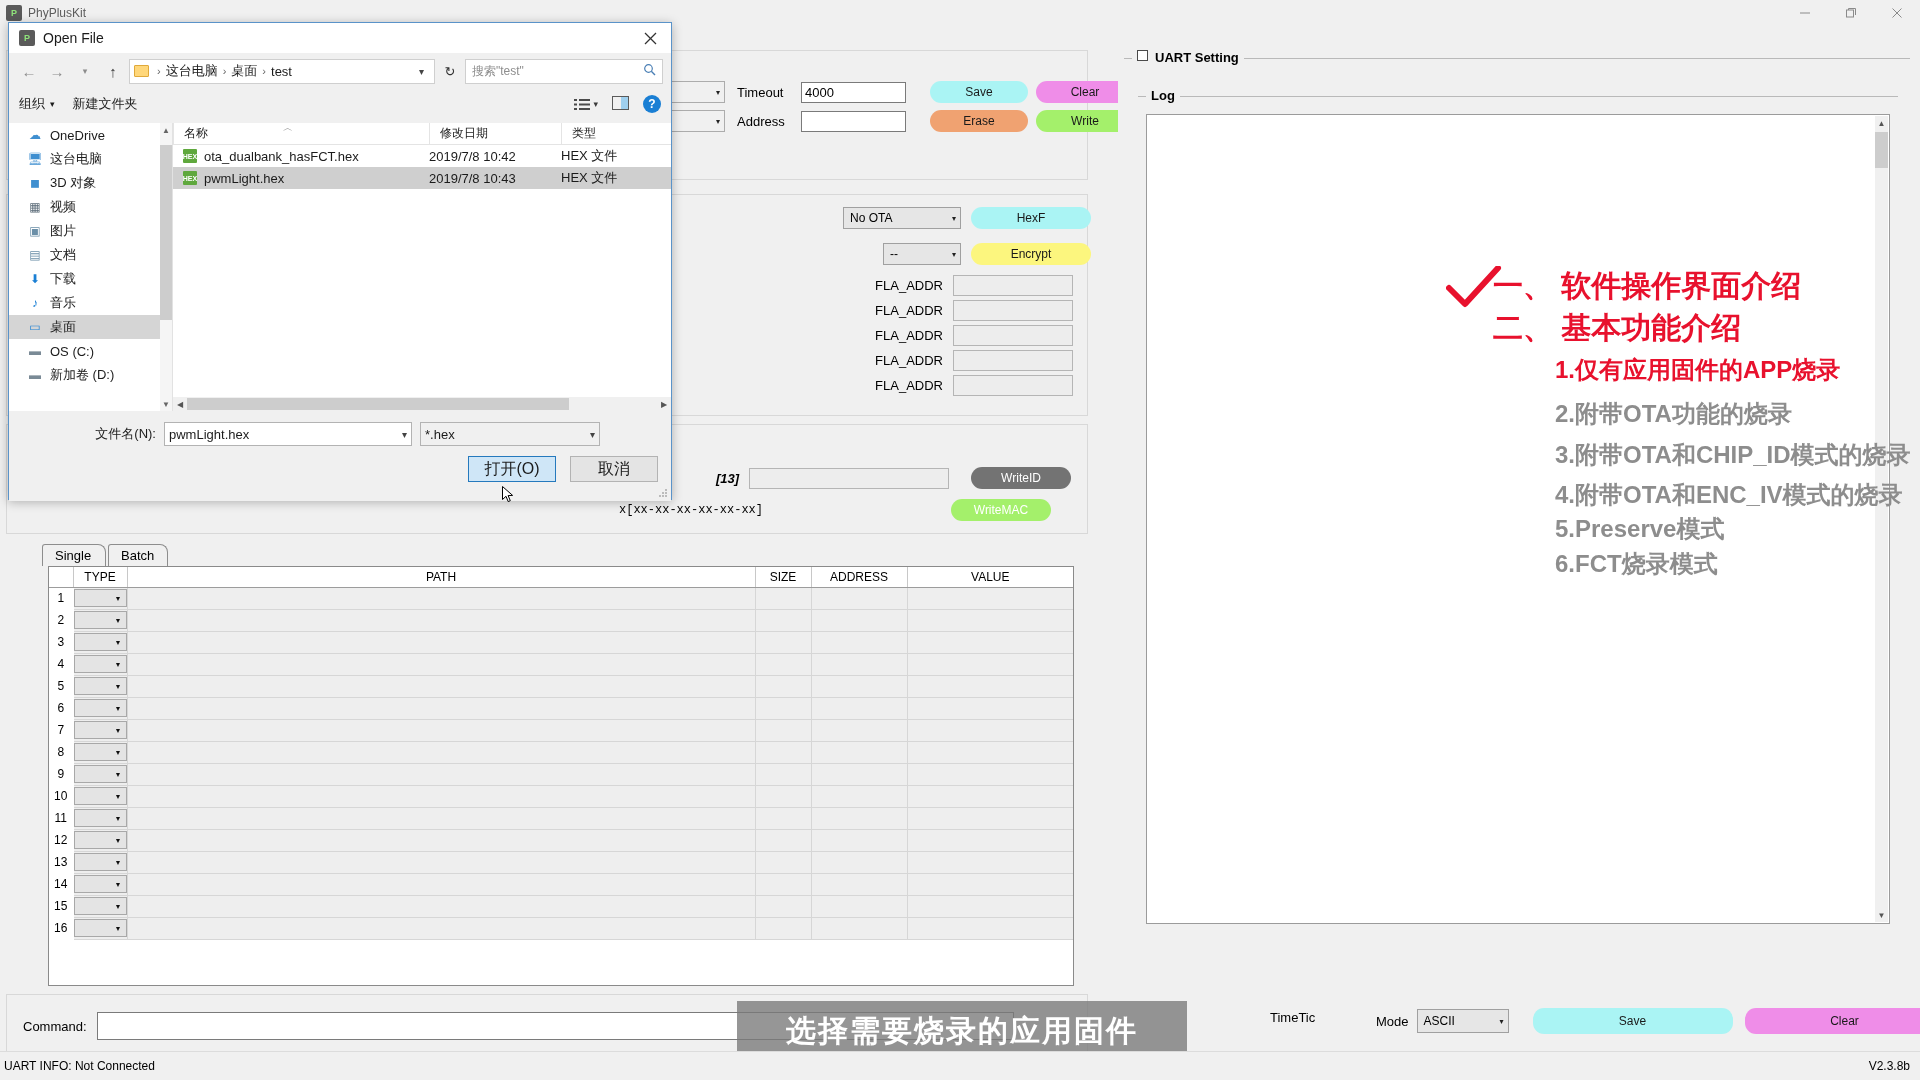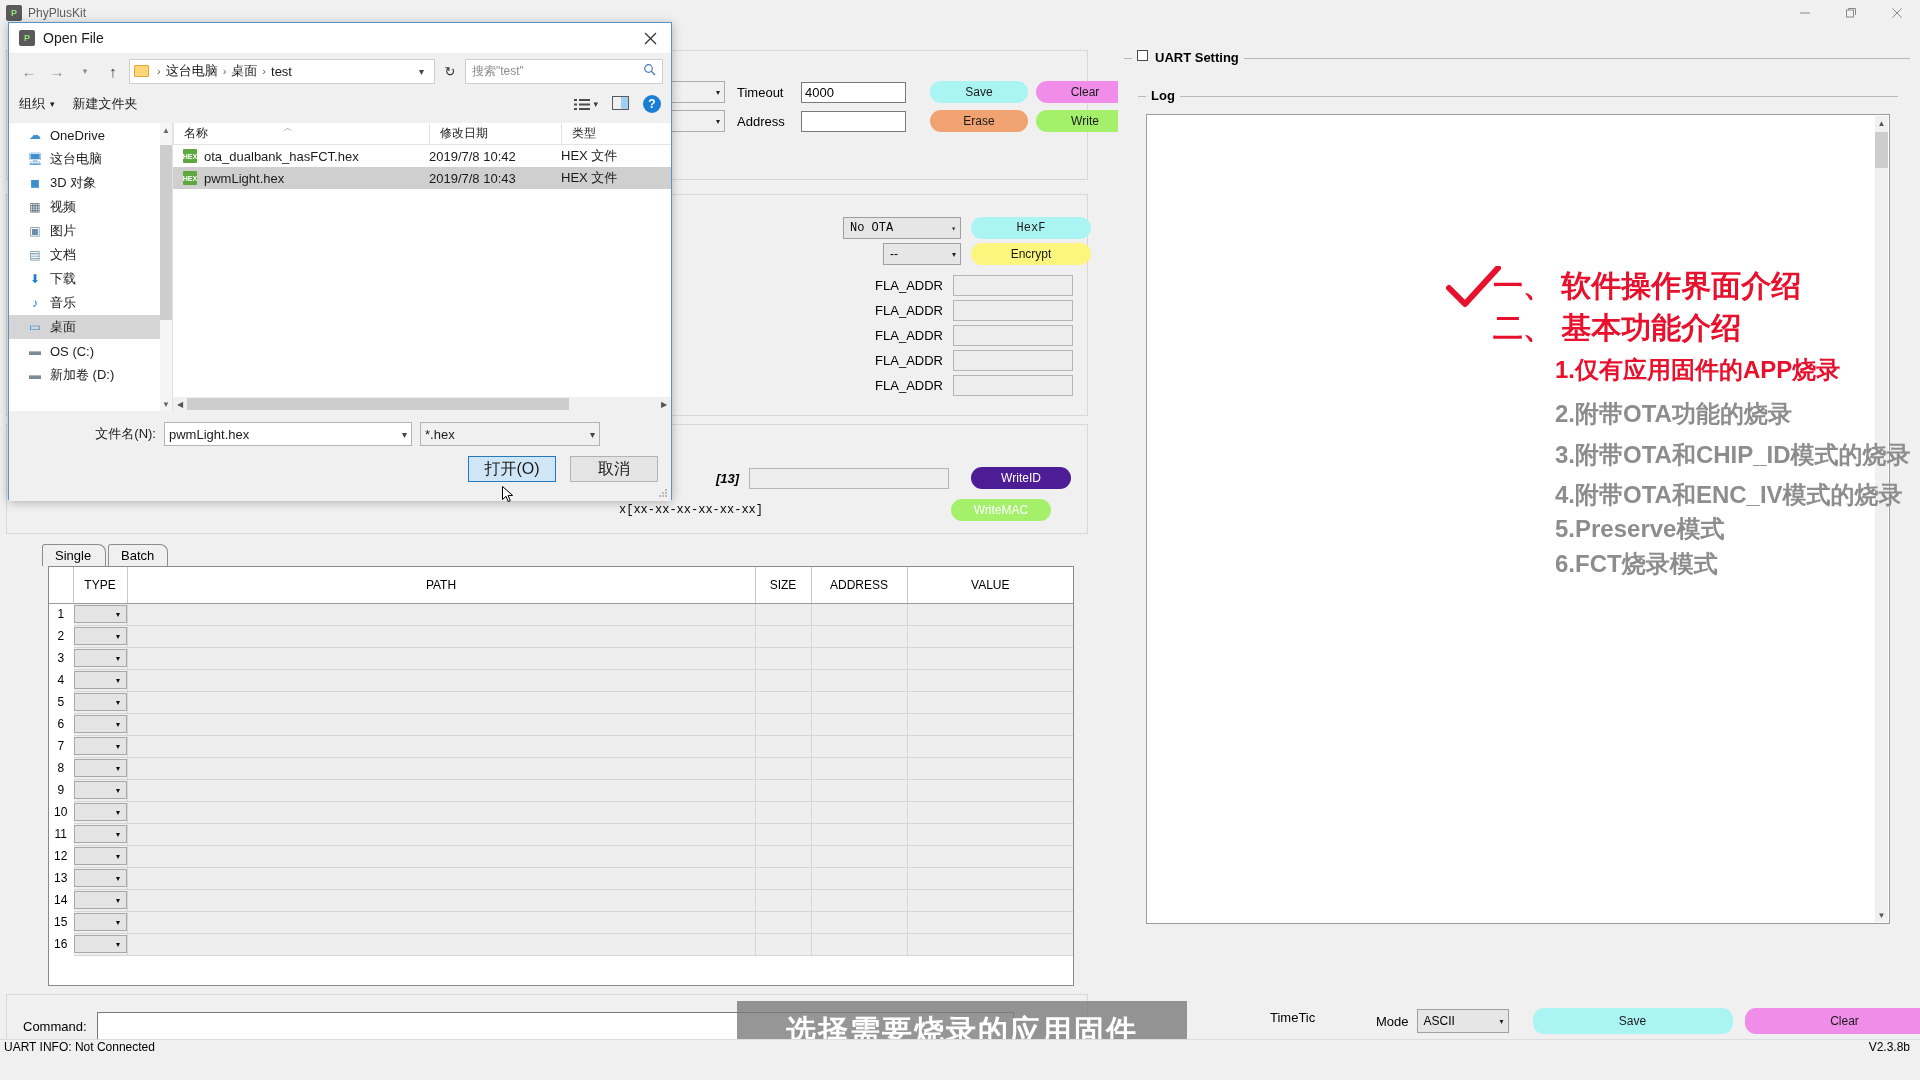--- a/index.html
+++ b/index.html
@@ -82,21 +82,21 @@
     display:flex; align-items:center; padding:0 12px 0 12px;
   }
 
   
   .tablewrap {
     position:absolute; left:48px; top:540px; width:1026px; height:420px;
     background:#ffffff; border:1px solid #8a8a8a;
   }
   table.grid { border-collapse:collapse; width:100%; table-layout:fixed; }
   table.grid th {
-    font-size:12px; font-weight:normal; color:#000; height:36px;
+    font-size:12px; font-weight:normal; color:#000; height:20px;
     border-right:1px solid #c8c8c8; border-bottom:1px solid #9c9c9c; background:#ffffff;
   }
   table.grid td {
     height:22px; border-right:1px solid #d6d6d6; border-bottom:1px solid #d6d6d6;
     background:#eeeeee; font-size:12px; padding:0;
   }
   table.grid td.rownum {
     background:#ffffff; border-right:1px solid #ffffff; border-bottom:1px solid #ffffff;
     text-align:center; color:#000; font-size:12px; width:22px;
   }
@@ -131,22 +131,22 @@
 
   
   .caption {
     position:absolute; background:rgba(120,120,120,0.78);
     display:flex; align-items:center; justify-content:center;
     color:#ffffff; font-weight:bold; letter-spacing:2px;
   }
 
   
   .statusbar {
-    position:absolute; left:0; bottom:0; width:1920px; height:41px;
-    background:#f0f0f0; border-top:1px solid #dcdcdc; display:flex; 
+    position:absolute; left:0; bottom:0; width:1920px; height:29px;
+    background:#f0f0f0; border-top:1px solid #dcdcdc; display:flex; align-items:center;
     font-size:12px; color:#000;
   }
 
   
   #open-dialog {
     position:absolute; left:8px; top:22px; width:664px; height:478px;
     background:#f0f0f0; border:1px solid #5a93c9;
     box-shadow:0 2px 10px rgba(0,0,0,0.28);
     font-family:"Liberation Sans", sans-serif;
   }
@@ -278,21 +278,21 @@
               <span class="arrow">▾</span>
           </div>
           <div class="lbl" style="margin-left:12px;width:60px;">Address</div>
           <div class="txtin" style="width:105px;margin-left:4px;"></div>
           <div class="pill" style="width:98px;margin-left:24px;background:#f0a271;">Erase</div>
           <div class="pill" style="width:98px;margin-left:8px;background:#a4f06b;">Write</div>
         </div>
       </div>
 
       <div class="ota-group">
-        <div class="row-ctl" style="left:836px; top:22px;font-family:Liberation Mono, monospace;">
+        <div class="row-ctl" style="left:836px; top:12px;">
           <div class="combo" style="width:118px;">
             <span>No OTA</span>
             <span class="arrow">▾</span>
           </div>
           <div class="pill" style="width:120px;margin-left:10px;background:#aaf4f4;">HexF</div>
         </div>
 
         <div class="row-ctl" style="left:876px; top:48px;">
           <div class="combo" style="width:78px;">
             <span>--</span>
@@ -322,21 +322,21 @@
               <div class="lbl" style="width: 110px; text-align: right;">FLA_ADDR</div>
               <div class="txtin ro" style="width: 120px; margin-left: 10px;"></div>
             </div>
           </div>
       </div>
 
       <div class="idmac-group">
         <div class="row-ctl" style="left:612px; top:42px;">
           <div class="lbl" style="width:120px;text-align:right;font-style:italic;font-weight:bold;">[13]</div>
           <div class="txtin ro" style="width:200px;margin-left:10px;"></div>
-          <div class="pill dim" style="width:100px;margin-left:22px;background:#4c1d95;text-align:center;">WriteID</div>
+          <div class="pill dim" style="width:100px;margin-left:22px;background:#737373;text-align:center;">WriteID</div>
         </div>
         <div class="row-ctl" style="left:612px; top:74px;">
           <div class="lbl" style="width:330px;font-family:'Liberation Mono', monospace;font-size:12px;">x[xx-xx-xx-xx-xx-xx]</div>
           <div class="pill dim" style="width:100px;margin-left:2px;background:#a4f06b;">WriteMAC</div>
         </div>
       </div>
 
       <div class="tabstrip">
         <div class="tab" style="left:0; width:64px; background:#f0f0f0;
              border-left:1px solid #8d8d8d; border-top:1px solid #8d8d8d; border-right:1px solid #8d8d8d;

